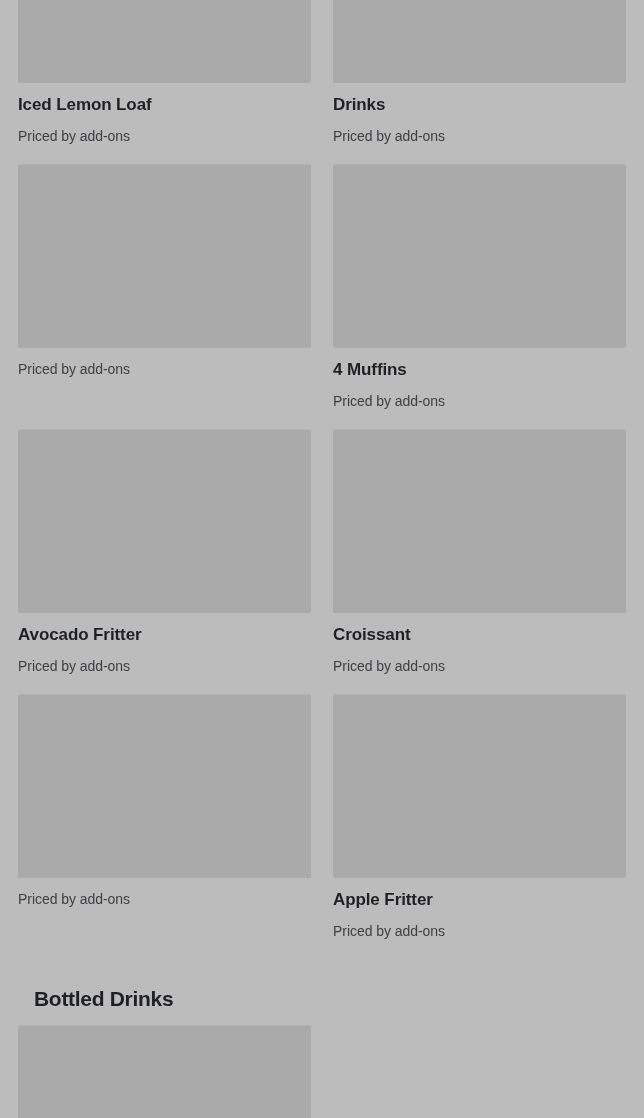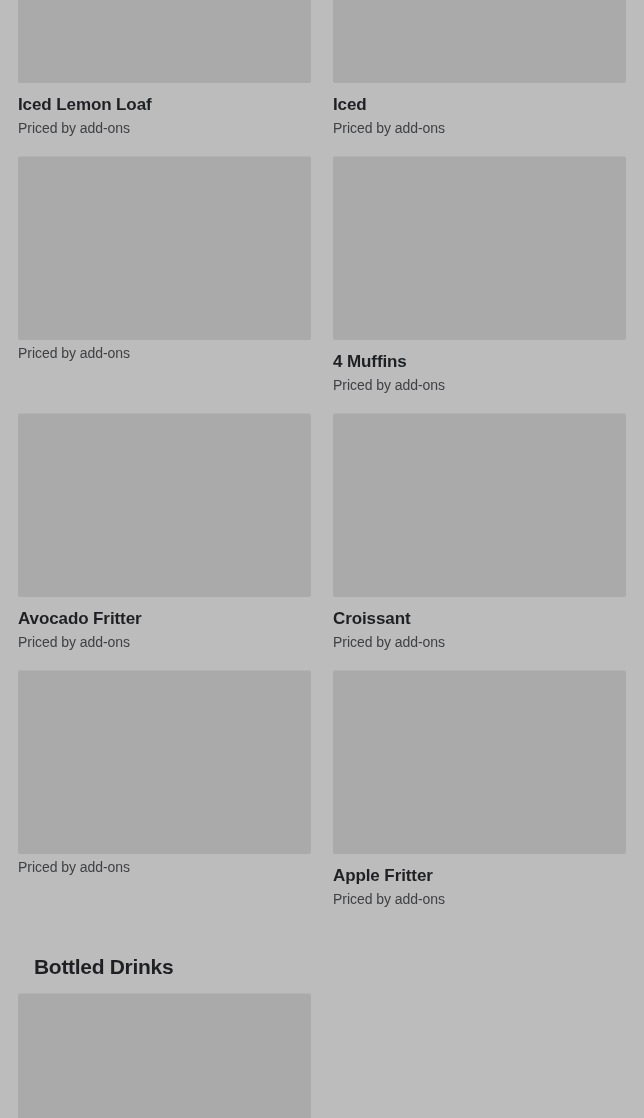--- a/index.html
+++ b/index.html
@@ -52,21 +52,21 @@
     margin: 11px 0 0 0;
     font-size: 17px;
     line-height: 21px;
     font-weight: 700;
     color: #1f2023;
     letter-spacing: -0.1px;
     white-space: nowrap;
   }
 
   .card-sub {
-    margin: 4px 0 0 0;
+    margin: 12px 0 0 0;
     font-size: 14px;
     line-height: 18px;
     font-weight: 400;
     color: #3f4043;
     letter-spacing: -0.05px;
     white-space: nowrap;
   }
 
   .section-head {
     margin: 27px 0 13px 16px;
@@ -92,21 +92,21 @@
   <div class="grid">
 
     <div class="card">
       <div class="card-thumb"></div>
       <div class="card-title">Iced Lemon Loaf</div>
       <div class="card-sub">Priced by add-ons</div>
     </div>
 
     <div class="card">
       <div class="card-thumb"></div>
-      <div class="card-title">Iced</div>
+      <div class="card-title">Drinks</div>
       <div class="card-sub">Priced by add-ons</div>
     </div>
 
     <div class="card">
       <div class="card-thumb"></div>
       <div class="card-sub">Priced by add-ons</div>
     </div>
 
     <div class="card">
       <div class="card-thumb"></div>

